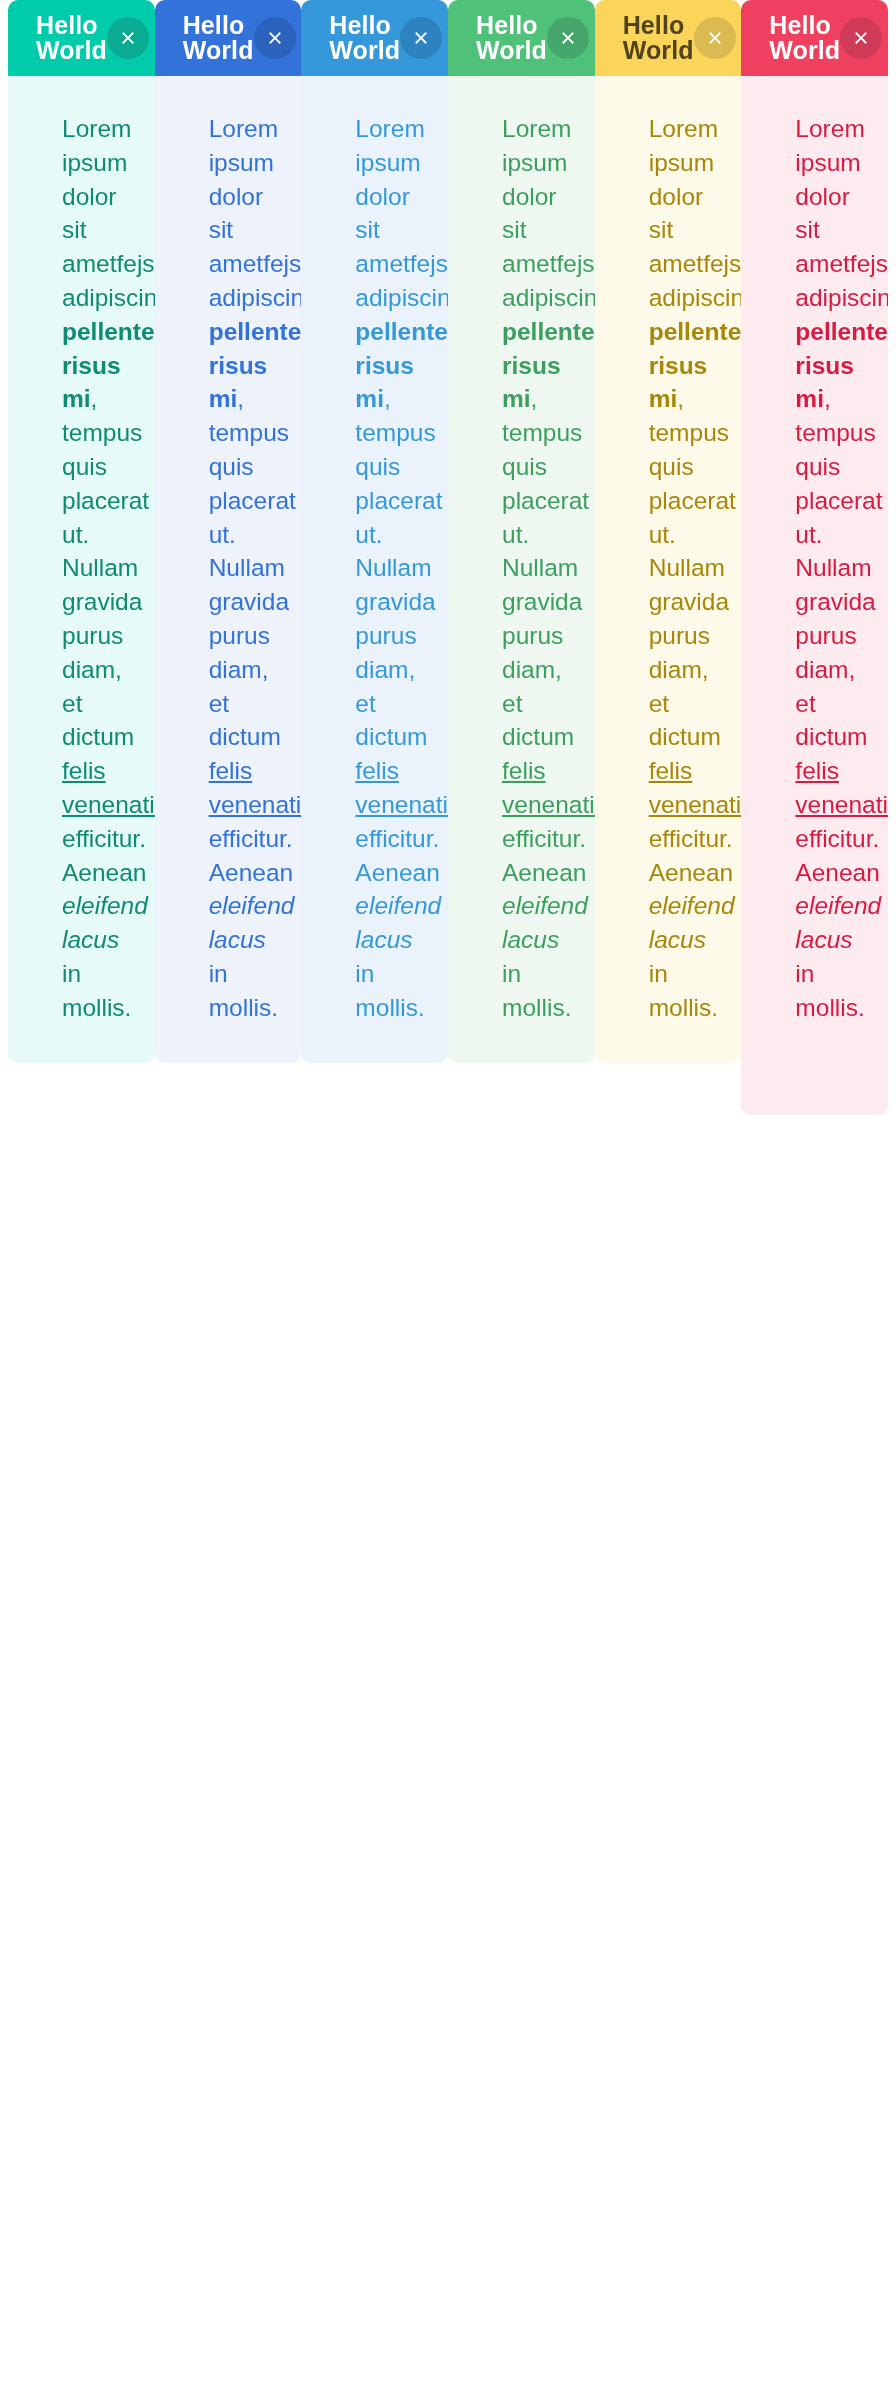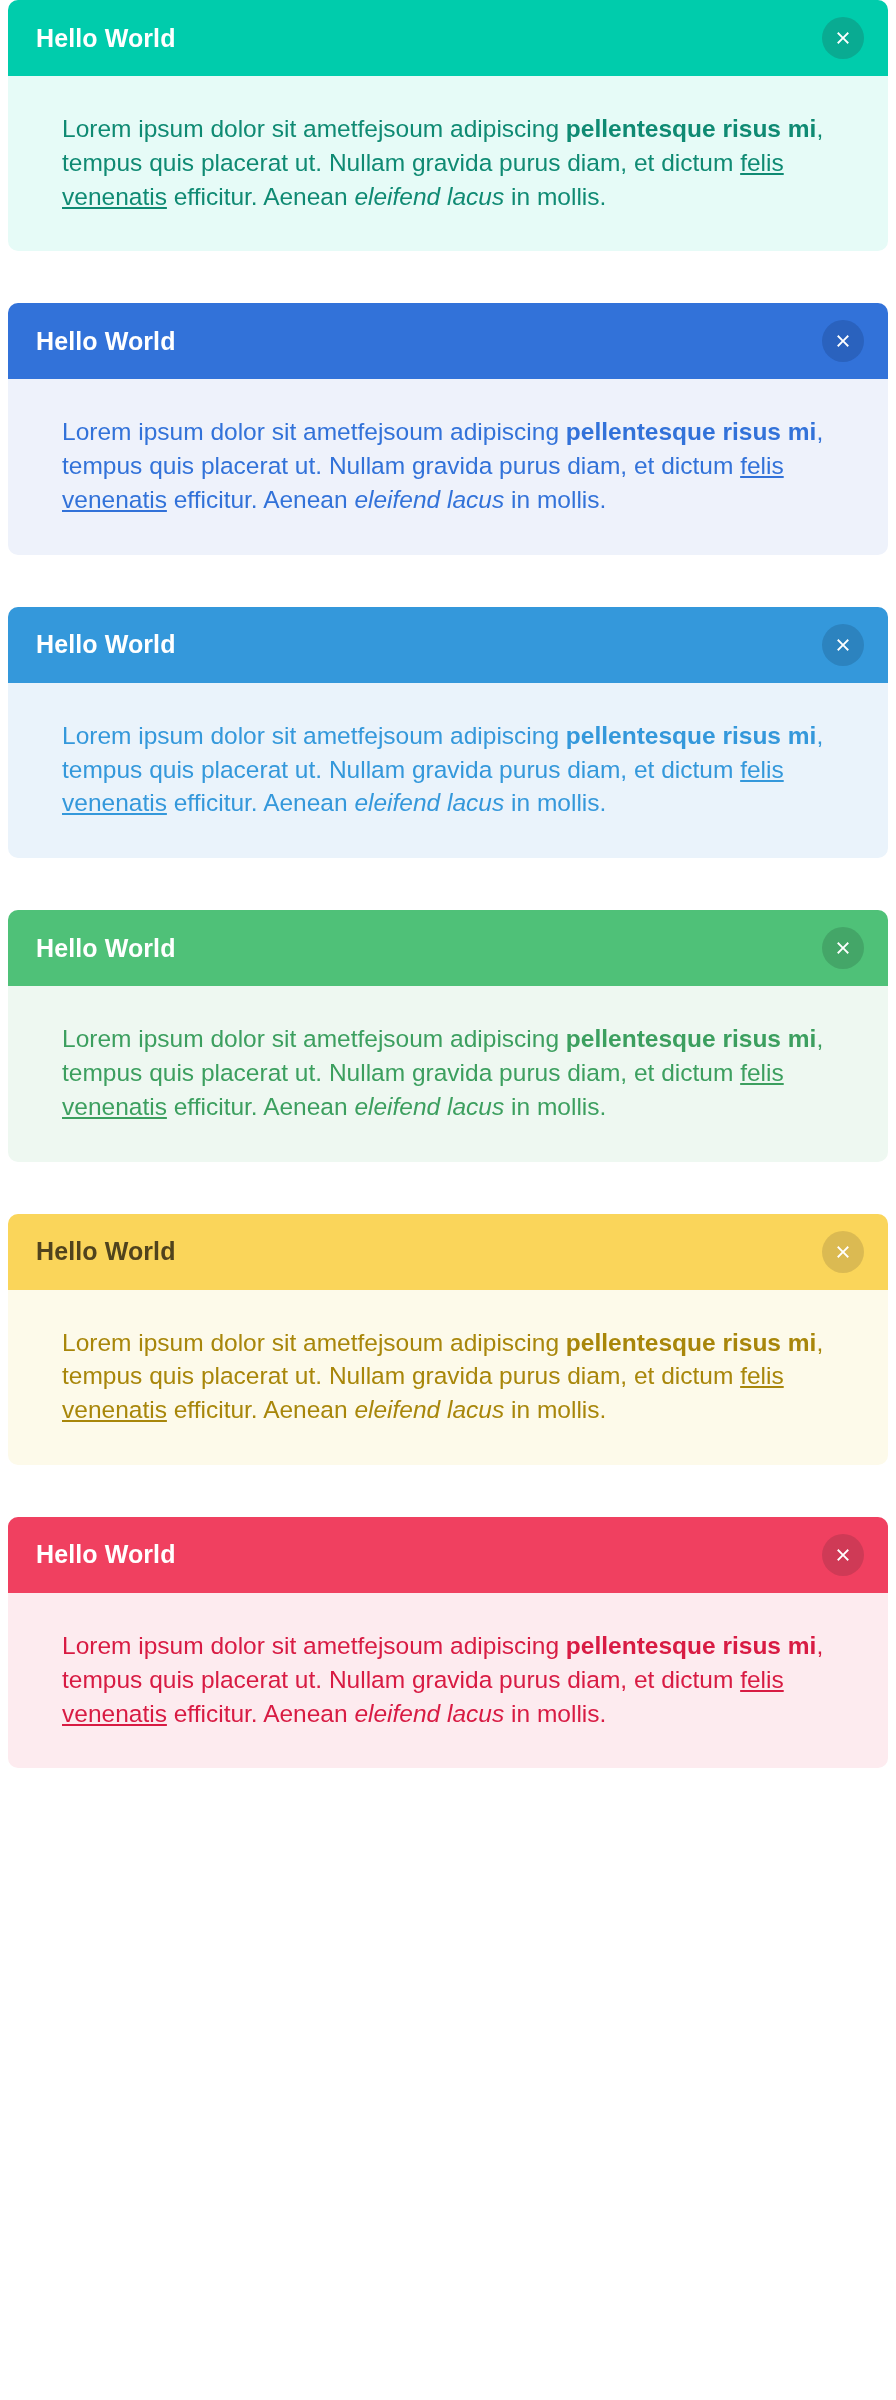--- a/index.html
+++ b/index.html
@@ -9,21 +9,21 @@
     background: #ffffff;
     font-family: "Liberation Sans", sans-serif;
   }
 
   body {
     padding: 0 8px;
   }
 
   .alert-stack {
     display: flex;
-    flex-direction: column;
+    flex-direction: row;
     width: 100%;
   }
 
   .alert {
     width: 100%;
     border-radius: 10px;
     overflow: hidden;
     margin-bottom: 52px;
   }
   .alert:last-child { margin-bottom: 0; }

